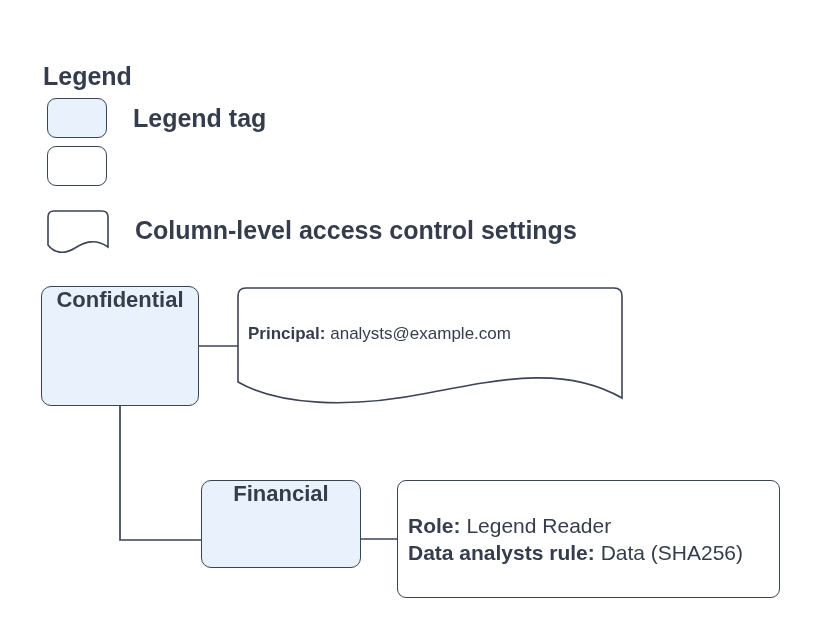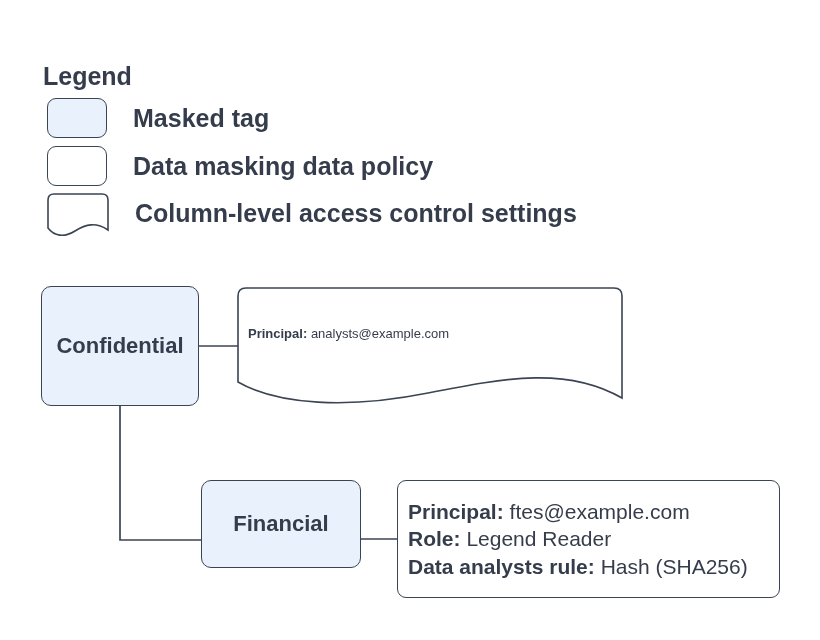--- a/index.html
+++ b/index.html
@@ -64,37 +64,37 @@
     stroke-width: 1.7;
     fill: none;
   }
   .node {
     position: absolute;
     background: var(--policy-tag-fill);
     border: 1.6px solid var(--shape-stroke);
     border-radius: 10px;
     box-sizing: border-box;
     display: flex;
-    align-items: center;
+    align-items: flex-start;
     justify-content: center;
     font-size: 22px;
     font-weight: bold;
   }
   .doc-shape { position: absolute; }
   .doc-shape svg { position: absolute; left: 0; top: 0; display: block; }
   .shape-path {
     fill: #ffffff;
     stroke: var(--shape-stroke);
     stroke-width: 1.6;
   }
   .doc-text {
     position: absolute;
     left: 11px;
     top: 33px;
-    font-size: 13px;
+    font-size: 17px;
     line-height: 27px;
     white-space: nowrap;
   }
   .policy-box {
     position: absolute;
     background: #ffffff;
     border: 1.6px solid var(--shape-stroke);
     border-radius: 9px;
     box-sizing: border-box;
     display: flex;
@@ -109,29 +109,28 @@
 </style>
 </head>
 <body>
 
 <div class="canvas">
 
   <div class="legend-title">Legend</div>
 
   <div class="legend-row" style="top:98px;">
     <div class="swatch swatch-filled"></div>
-    <div class="legend-label">Masked tag</div>
+    <div class="legend-label">Legend tag</div>
   </div>
 
   <div class="legend-row" style="top:146px;">
     <div class="swatch swatch-plain"></div>
-    <div class="legend-label">Data masking data policy</div>
   </div>
 
-  <div class="legend-row legend-row-doc" style="top:193px;">
+  <div class="legend-row legend-row-doc" style="top:210px;">
     <svg class="doc-swatch" width="62" height="47" viewBox="0 0 62 47">
       <path class="shape-path" d="M1 35 L1 7 Q1 1 7 1 L55 1 Q61 1 61 7 L61 37 C49 29 39 31 28 38 C17 45 7 43 1 35 Z"></path>
     </svg>
     <div class="legend-label">Column-level access control settings</div>
   </div>
 
   <svg class="connectors" width="820" height="640" viewBox="0 0 820 640">
     <path d="M199 346 H238"></path>
     <path d="M120 406 V540 H201"></path>
     <path d="M361 539 H397"></path>
@@ -148,18 +147,17 @@
     <div class="doc-text">
       <div><span class="lbl">Principal:</span><span>analysts@example.com</span></div>
     </div>
   </div>
 
   <div class="node" style="left:201px; top:480px; width:160px; height:88px;">
     <span>Financial</span>
   </div>
 
   <div class="policy-box" style="left:397px; top:480px; width:383px; height:118px;">
-    <div><span class="lbl">Principal:</span><span>ftes@example.com</span></div>
     <div><span class="lbl">Role:</span><span>Legend Reader</span></div>
-    <div><span class="lbl">Data analysts rule:</span><span>Hash (SHA256)</span></div>
+    <div><span class="lbl">Data analysts rule:</span><span>Data (SHA256)</span></div>
   </div>
 
 </div>
 
 </body></html>

